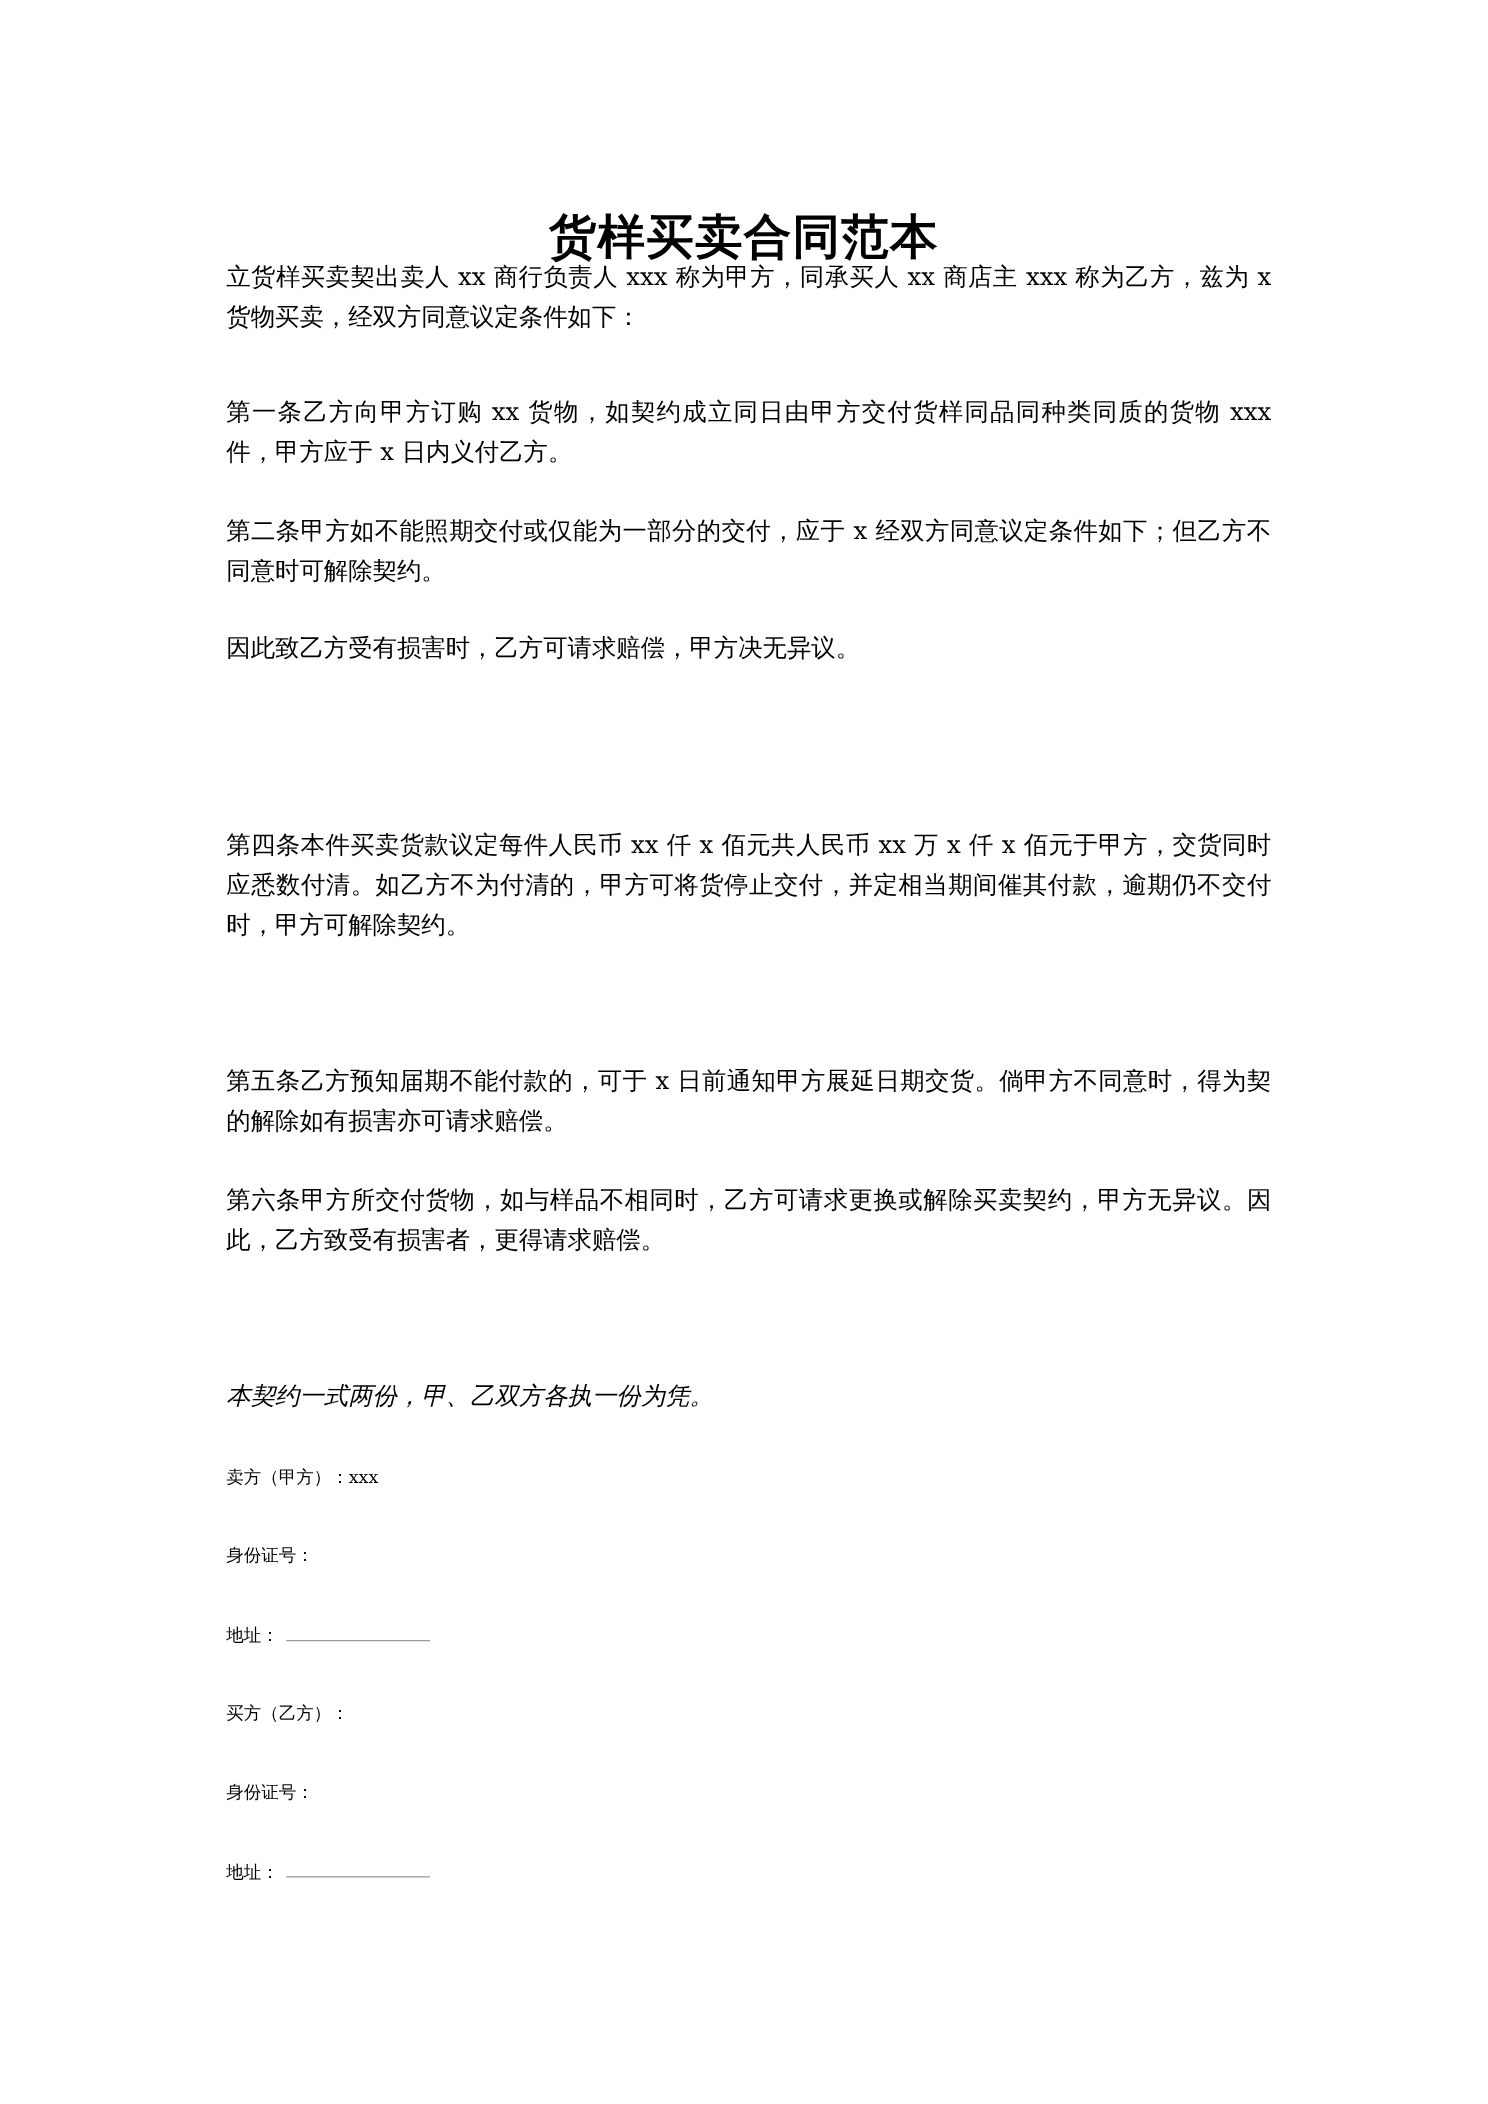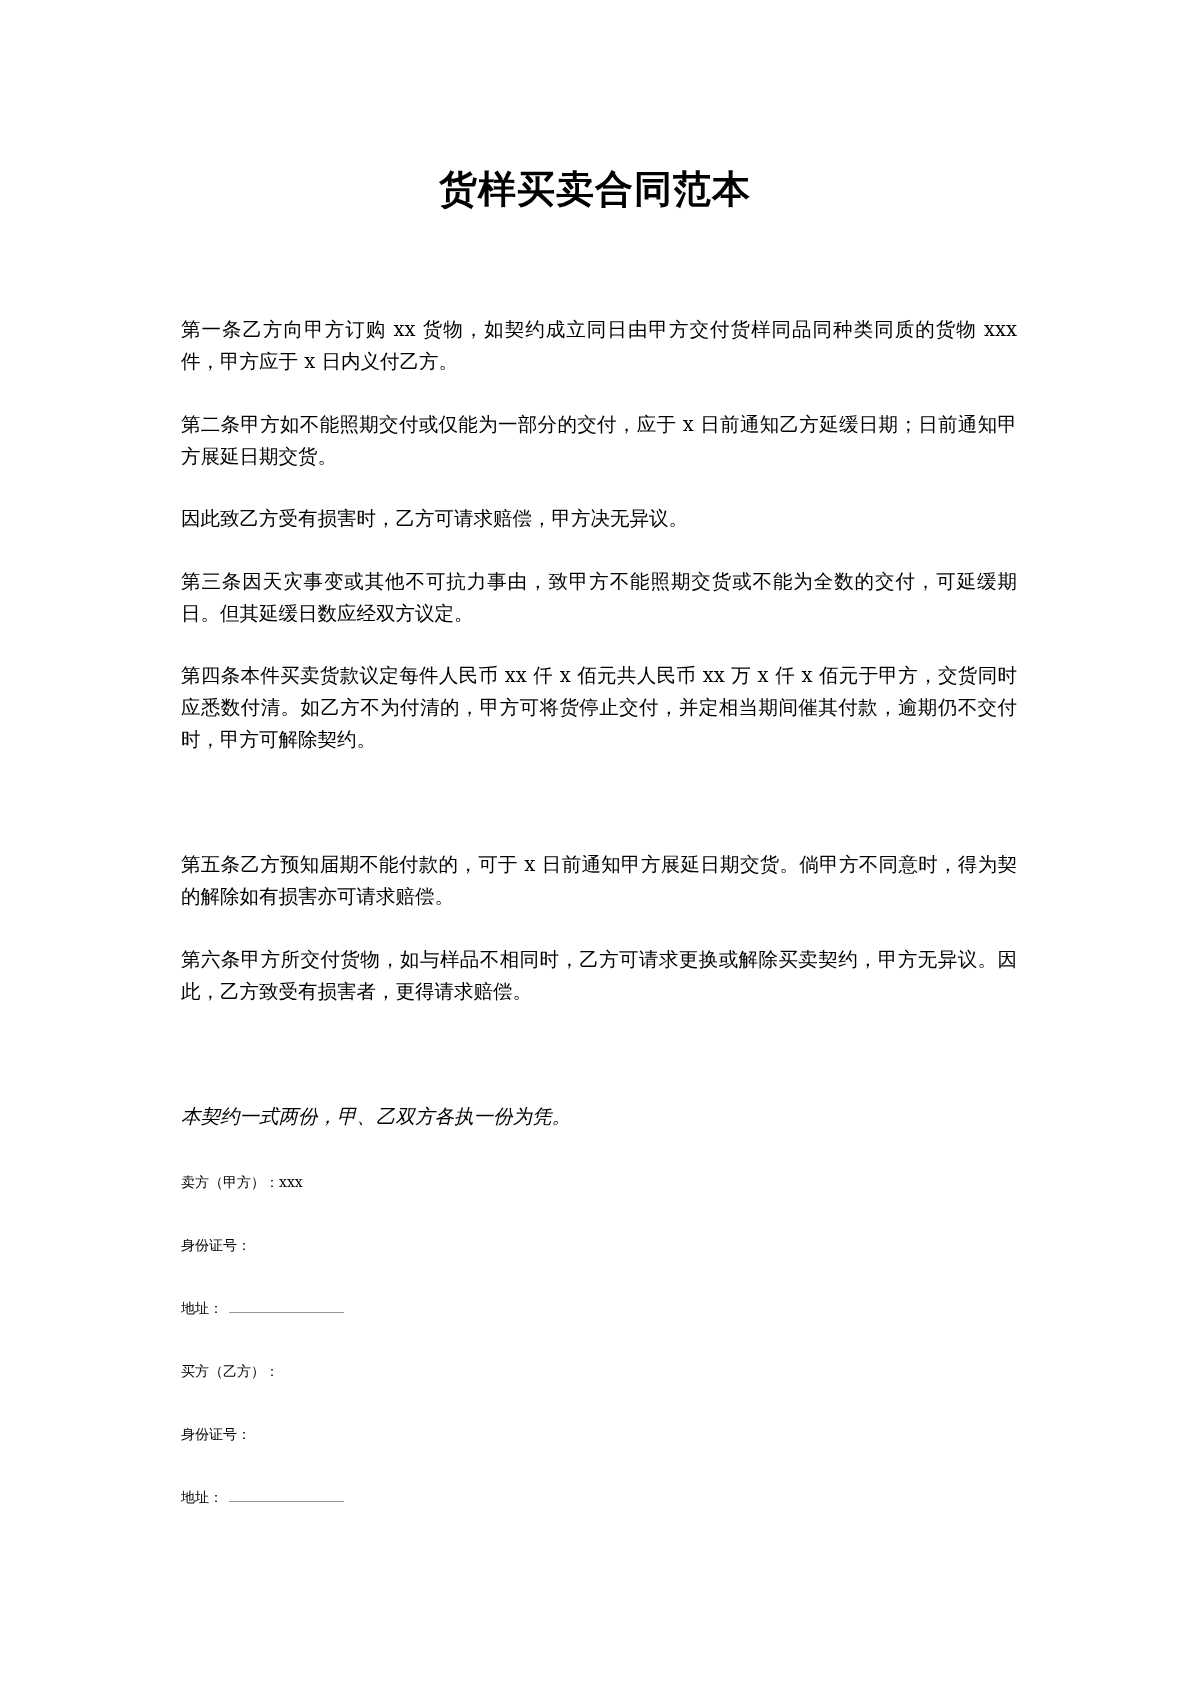--- a/index.html
+++ b/index.html
@@ -14,24 +14,24 @@
     font-family: "DejaVu Serif", serif; font-size: 19.5px; line-height: 32px; text-align: justify; margin: 0; }
   .sig { position: absolute; left: 181px; font-family: "DejaVu Sans", sans-serif; font-size: 14px; line-height: 28px; }
   .blank { display: inline-block; width: 115px; border-bottom: 1px solid #999; height: 18px; vertical-align: baseline; margin-left: 6px; }
 </style>
 </head>
 <body>
 
 <div class="page">
   <div class="title">货样买卖合同范本</div>
 
+  <p class="para" style="top:206px;">立货样买卖契出卖人 xx 商行负责人 xxx 称为甲方，同承买人 xx 商店主 xxx 称为乙方，兹为 x 货物买卖，经双方同意议定条件如下：</p>
   <p class="para" style="top:314px;">第一条乙方向甲方订购 xx 货物，如契约成立同日由甲方交付货样同品同种类同质的货物 xxx 件，甲方应于 x 日内义付乙方。</p>
-  <p class="para" style="top:409px;">第二条甲方如不能照期交付或仅能为一部分的交付，应于 x 日前通知乙方延缓日期；日前通知甲方展延日期交货。</p>
+  <p class="para" style="top:409px;">第二条甲方如不能照期交付或仅能为一部分的交付，应于 x 经双方同意议定条件如下；但乙方不同意时可解除契约。</p>
   <p class="para" style="top:503px;">因此致乙方受有损害时，乙方可请求赔偿，甲方决无异议。</p>
-  <p class="para" style="top:566px;">第三条因天灾事变或其他不可抗力事由，致甲方不能照期交货或不能为全数的交付，可延缓期日。但其延缓日数应经双方议定。</p>
   <p class="para" style="top:660px;">第四条本件买卖货款议定每件人民币 xx 仟 x 佰元共人民币 xx 万 x 仟 x 佰元于甲方，交货同时应悉数付清。如乙方不为付清的，甲方可将货停止交付，并定相当期间催其付款，逾期仍不交付时，甲方可解除契约。</p>
   <p class="para" style="top:944px;">第六条甲方所交付货物，如与样品不相同时，乙方可请求更换或解除买卖契约，甲方无异议。因此，乙方致受有损害者，更得请求赔偿。</p>
   <p class="para" style="top:849px;">第五条乙方预知届期不能付款的，可于 x 日前通知甲方展延日期交货。倘甲方不同意时，得为契的解除如有损害亦可请求赔偿。</p>
   <p class="para" style="top:1101px;font-style:italic;">本契约一式两份，甲、乙双方各执一份为凭。</p>
 
   <div class="sig" style="top:1168px;">
     <span>卖方（甲方）：</span><span style="font-family:'DejaVu Serif',serif;">xxx</span>
   </div>
   <div class="sig" style="top:1231px;">
     <span>身份证号：</span>

